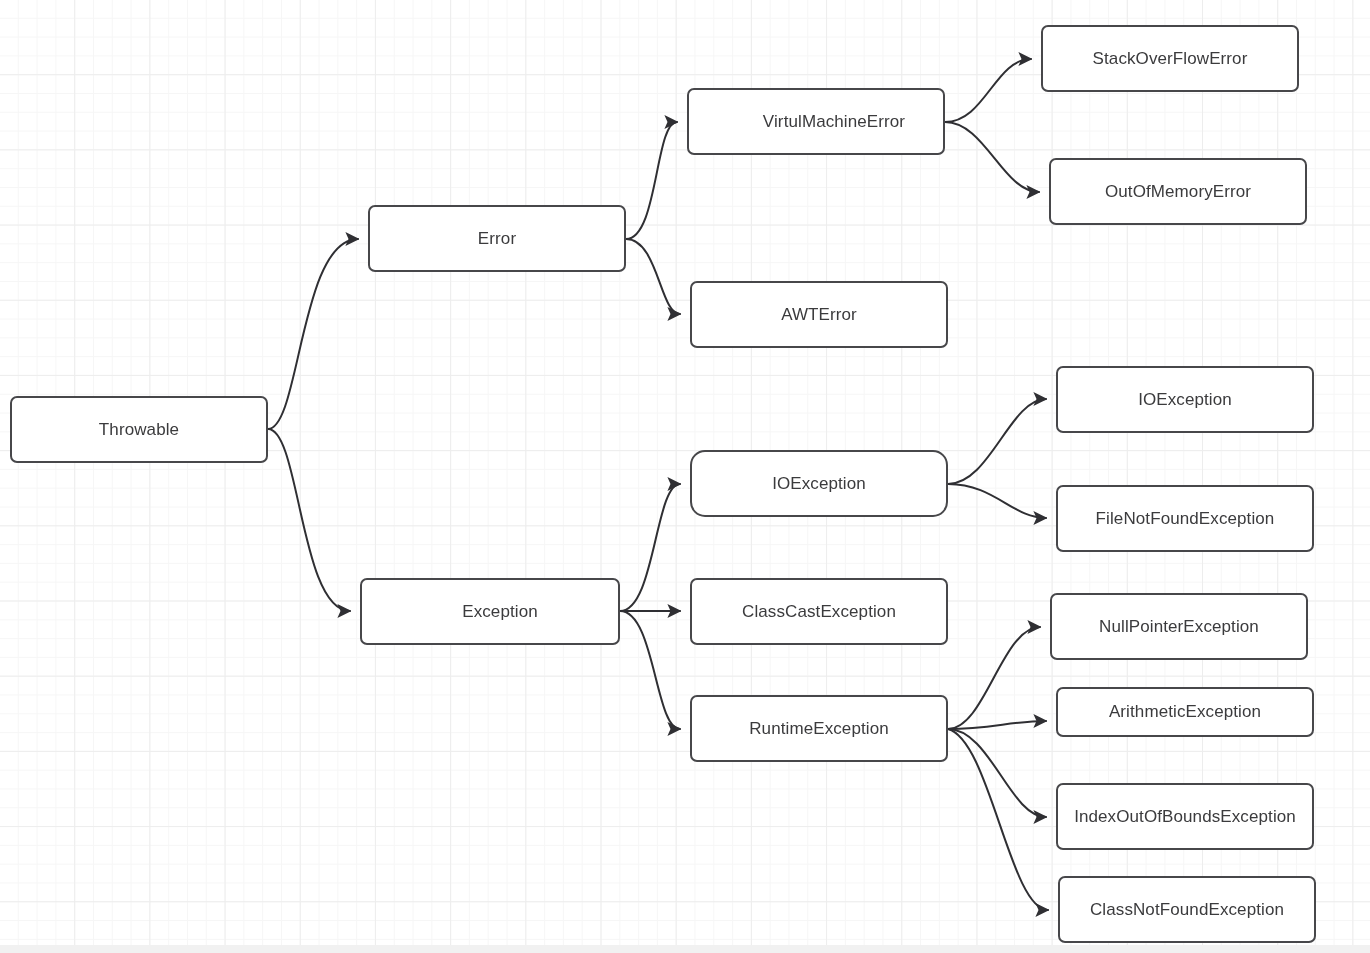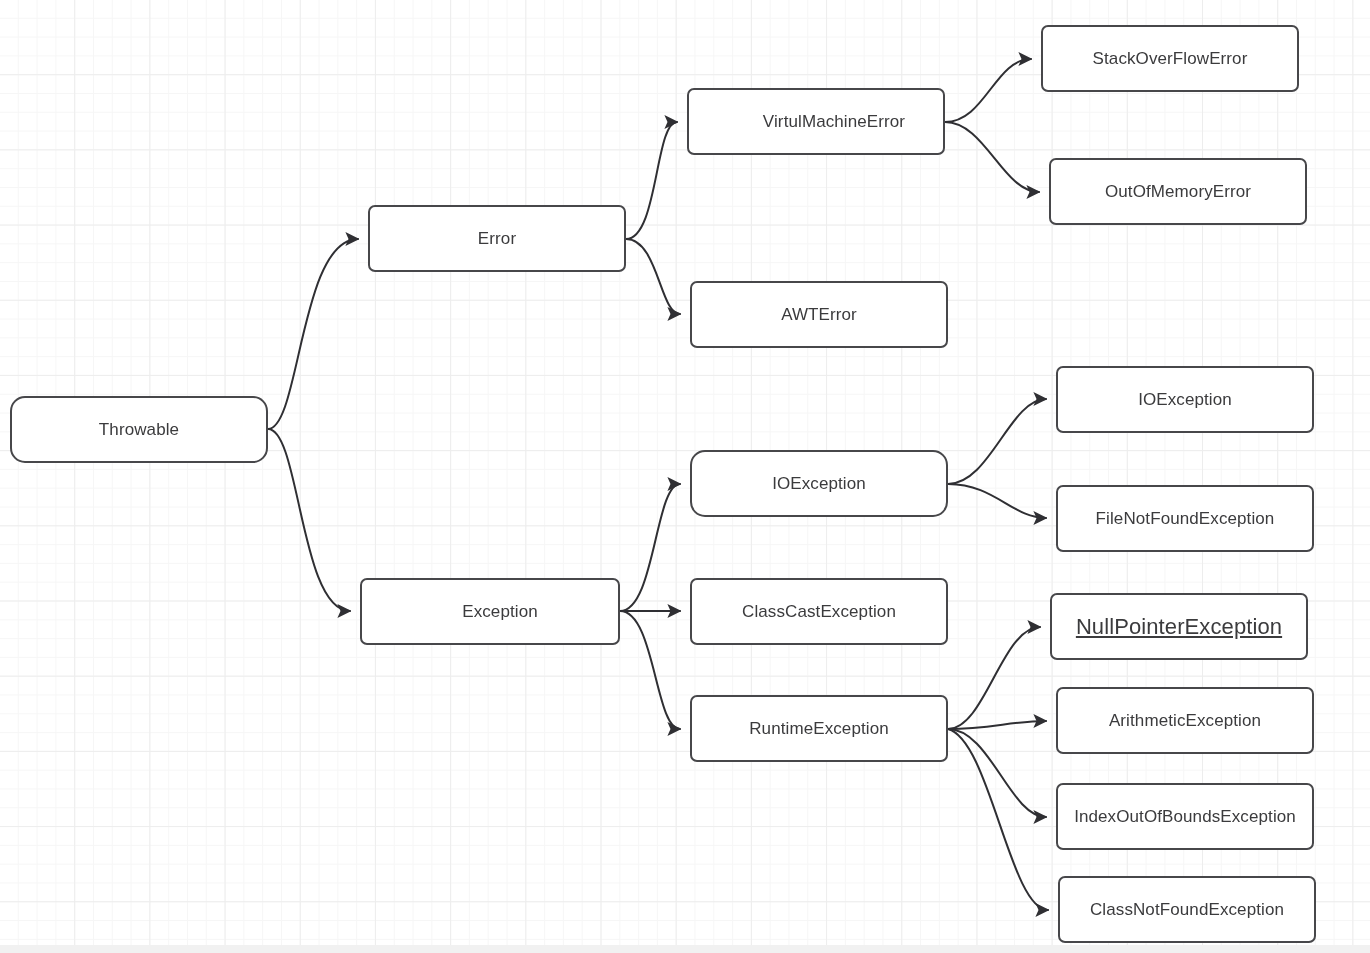--- a/index.html
+++ b/index.html
@@ -88,21 +88,21 @@
         <path d="M 948 484 C 990 484, 1010 399, 1046 399" stroke="#2f2f33" stroke-width="2" fill="none" marker-end="url(#arrow)"></path>
         <path d="M 948 484 C 995 484, 1012 518, 1046 518" stroke="#2f2f33" stroke-width="2" fill="none" marker-end="url(#arrow)"></path>
         <path d="M 948 729 C 985 729, 1002 627, 1040 627" stroke="#2f2f33" stroke-width="2" fill="none" marker-end="url(#arrow)"></path>
         <path d="M 948 729 C 990 729, 1012 721, 1046 721" stroke="#2f2f33" stroke-width="2" fill="none" marker-end="url(#arrow)"></path>
         <path d="M 948 729 C 990 729, 1010 817, 1046 817" stroke="#2f2f33" stroke-width="2" fill="none" marker-end="url(#arrow)"></path>
         <path d="M 948 729 C 990 740, 1010 910, 1048 910" stroke="#2f2f33" stroke-width="2" fill="none" marker-end="url(#arrow)"></path>
       </g>
   </svg>
 
   <div id="nodes-group">
-      <div class="node" style="left: 10px; top: 396px; width: 258px; height: 67px; border-color: rgb(71, 71, 74); background: rgb(255, 255, 255); color: rgb(59, 59, 61); border-radius: 15px; border-width: 2px; font-size: 17px;">
+      <div class="node" style="left: 10px; top: 396px; width: 258px; height: 67px; border-color: rgb(71, 71, 74); background: rgb(255, 255, 255); color: rgb(59, 59, 61); border-radius: 7px; border-width: 2px; font-size: 17px;">
         <span>Throwable</span>
       </div>
       <div class="node" style="left: 368px; top: 205px; width: 258px; height: 67px; border-color: rgb(71, 71, 74); background: rgb(255, 255, 255); color: rgb(59, 59, 61); border-radius: 7px; border-width: 2px; font-size: 17px;">
         <span>Error</span>
       </div>
       <div class="node" style="left: 360px; top: 578px; width: 260px; height: 67px; border-color: rgb(71, 71, 74); background: rgb(255, 255, 255); color: rgb(59, 59, 61); border-radius: 7px; border-width: 2px; font-size: 17px; padding-left: 20px;">
         <span>Exception</span>
       </div>
       <div class="node" style="left: 687px; top: 88px; width: 258px; height: 67px; border-color: rgb(71, 71, 74); background: rgb(255, 255, 255); color: rgb(59, 59, 61); border-radius: 7px; border-width: 2px; font-size: 17px; padding-left: 36px;">
         <span>VirtulMachineError</span>
@@ -124,24 +124,24 @@
       </div>
       <div class="node" style="left: 1049px; top: 158px; width: 258px; height: 67px; border-color: rgb(71, 71, 74); background: rgb(255, 255, 255); color: rgb(59, 59, 61); border-radius: 7px; border-width: 2px; font-size: 17px;">
         <span>OutOfMemoryError</span>
       </div>
       <div class="node" style="left: 1056px; top: 366px; width: 258px; height: 67px; border-color: rgb(71, 71, 74); background: rgb(255, 255, 255); color: rgb(59, 59, 61); border-radius: 7px; border-width: 2px; font-size: 17px;">
         <span>IOException</span>
       </div>
       <div class="node" style="left: 1056px; top: 485px; width: 258px; height: 67px; border-color: rgb(71, 71, 74); background: rgb(255, 255, 255); color: rgb(59, 59, 61); border-radius: 7px; border-width: 2px; font-size: 17px;">
         <span>FileNotFoundException</span>
       </div>
-      <div class="node" style="left: 1050px; top: 593px; width: 258px; height: 67px; border-color: rgb(71, 71, 74); background: rgb(255, 255, 255); color: rgb(59, 59, 61); border-radius: 7px; border-width: 2px; font-size: 22px; text-decoration: underline;">
+      <div class="node" style="left: 1050px; top: 593px; width: 258px; height: 67px; border-color: rgb(71, 71, 74); background: rgb(255, 255, 255); color: rgb(59, 59, 61); border-radius: 7px; border-width: 2px; font-size: 17px;">
         <span>NullPointerException</span>
       </div>
-      <div class="node" style="left: 1056px; top: 687px; width: 258px; height: 67px; border-color: rgb(71, 71, 74); background: rgb(255, 255, 255); color: rgb(59, 59, 61); border-radius: 7px; border-width: 2px; font-size: 17px;">
+      <div class="node" style="left: 1056px; top: 687px; width: 258px; height: 50px; border-color: rgb(71, 71, 74); background: rgb(255, 255, 255); color: rgb(59, 59, 61); border-radius: 7px; border-width: 2px; font-size: 17px;">
         <span>ArithmeticException</span>
       </div>
       <div class="node" style="left: 1056px; top: 783px; width: 258px; height: 67px; border-color: rgb(71, 71, 74); background: rgb(255, 255, 255); color: rgb(59, 59, 61); border-radius: 7px; border-width: 2px; font-size: 17px;">
         <span>IndexOutOfBoundsException</span>
       </div>
       <div class="node" style="left: 1058px; top: 876px; width: 258px; height: 67px; border-color: rgb(71, 71, 74); background: rgb(255, 255, 255); color: rgb(59, 59, 61); border-radius: 7px; border-width: 2px; font-size: 17px;">
         <span>ClassNotFoundException</span>
       </div>
     </div>
 

